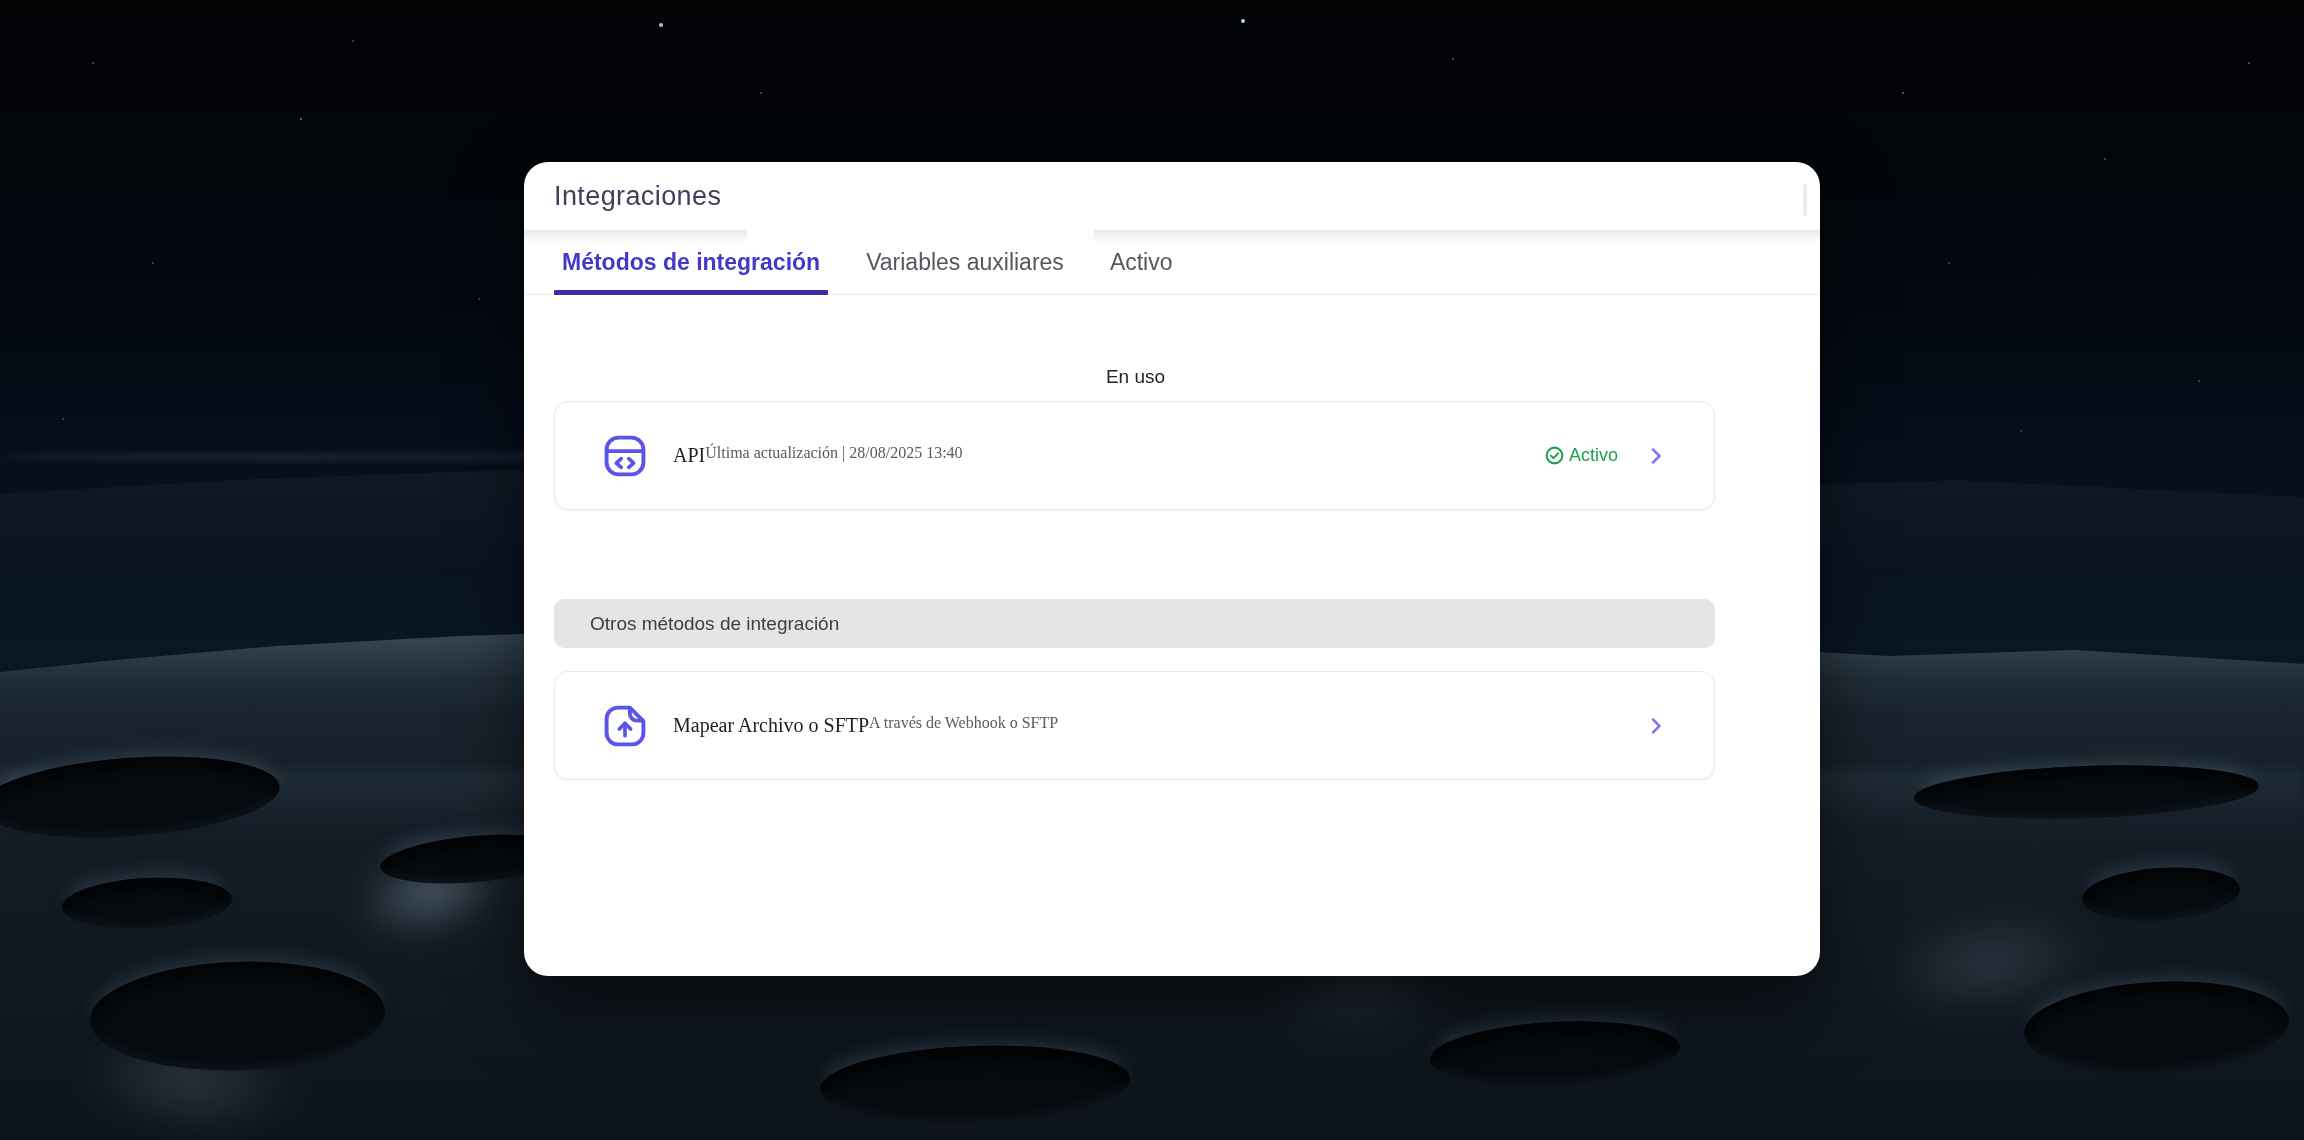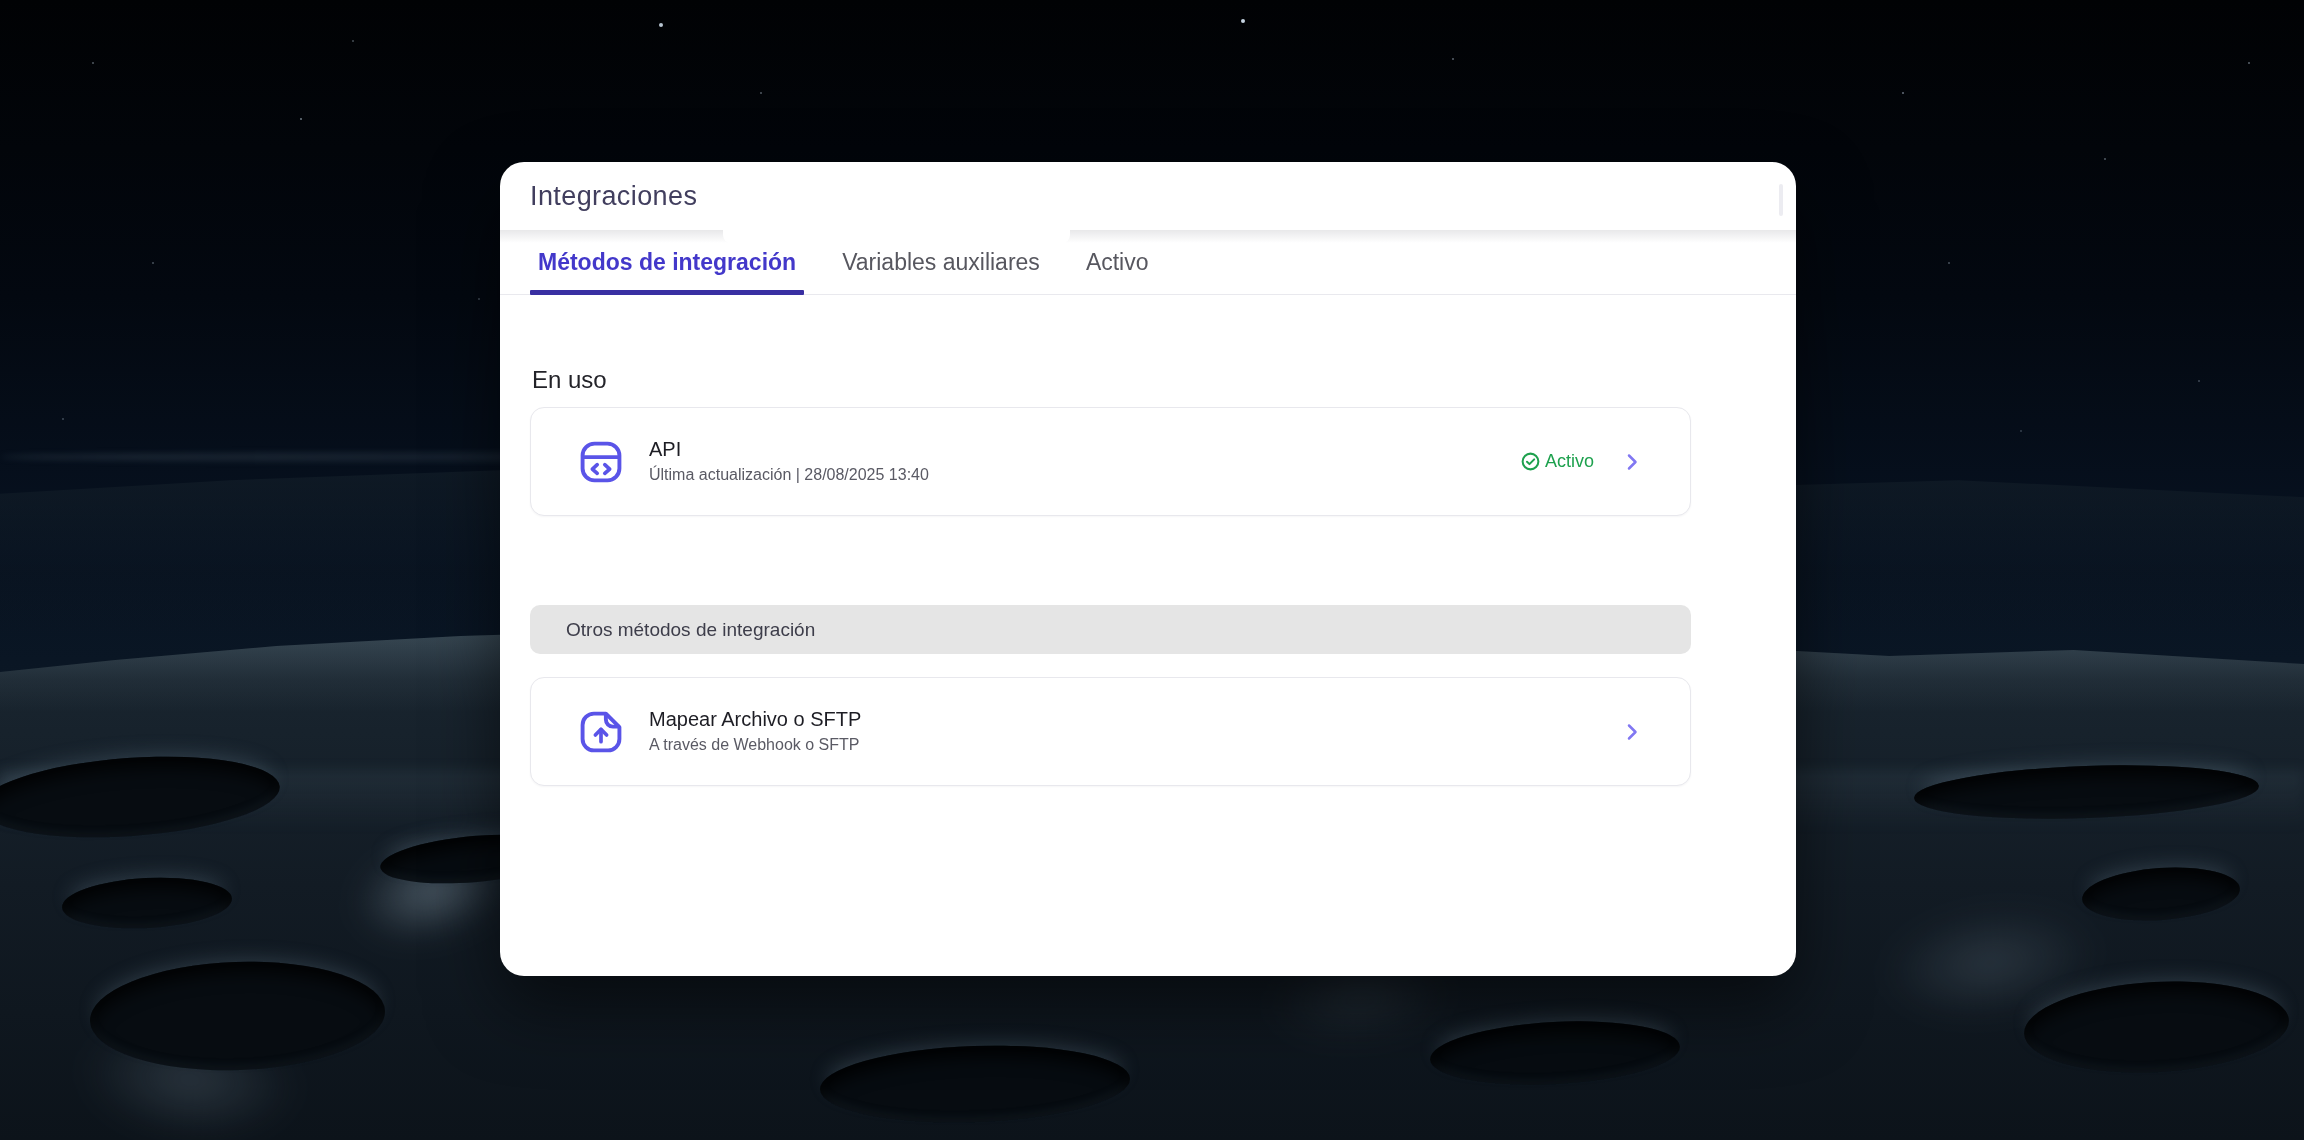--- a/index.html
+++ b/index.html
@@ -57,44 +57,44 @@
   .c2{left:62px;top:878px;width:170px;height:50px;transform:rotate(-3deg);}
   .c3{left:90px;top:962px;width:295px;height:108px;transform:rotate(-2deg);}
   .c4{left:1914px;top:766px;width:345px;height:52px;transform:rotate(-2deg);}
   .c5{left:2024px;top:982px;width:265px;height:90px;transform:rotate(-3deg);}
   .c6{left:2082px;top:868px;width:158px;height:52px;transform:rotate(-4deg);}
   .c7{left:820px;top:1046px;width:310px;height:76px;transform:rotate(-2deg);}
   .c8{left:1430px;top:1022px;width:250px;height:62px;transform:rotate(-3deg);}
   .c9{left:380px;top:836px;width:190px;height:46px;transform:rotate(-5deg);}
 
   
-  .modal{position:absolute;left:500px;top:162px;width:1296px;height:814px;
+  .modal{position:absolute;left:524px;top:162px;width:1296px;height:814px;
     background:#fff;border-radius:24px;box-shadow:0 30px 70px rgba(0,0,0,.55);}
   .modal-header{position:relative;height:68px;display:flex;align-items:center;padding:0 30px;}
   .modal-title{font-size:27px;font-weight:500;color:#413e5e;letter-spacing:.4px;}
   .header-shadow{position:absolute;left:0;right:0;top:68px;height:13px;
     background:linear-gradient(180deg,rgba(30,30,48,.10),rgba(30,30,48,0));pointer-events:none;}
   .shadow-gap{position:absolute;left:223px;top:0;width:347px;height:13px;background:#fff;
     border-bottom-left-radius:8px;border-bottom-right-radius:8px;}
   .scroll-thumb{position:absolute;right:13px;top:22px;width:4px;height:32px;background:#ececf1;border-radius:2px;}
 
   .tabbar{display:flex;gap:30px;height:65px;padding:0 30px;border-bottom:1px solid #e9e9ee;box-sizing:border-box;}
   .tab{display:flex;align-items:center;padding:0 8px;font-size:23px;color:#57575f;font-weight:500;
     position:relative;cursor:pointer;white-space:nowrap;}
   .tab.active{color:#4338ca;font-weight:700;}
   .tab.active::after{content:'';position:absolute;left:0;right:0;bottom:-1px;height:5px;
     background:#392fa2;border-radius:1px;}
 
   .content{padding:71px 105px 0 30px;}
-  .section-label{font-size:24px;color:#232329;font-weight:500;margin:0 0 13px 2px;}
+  .section-label{font-size:19px;color:#232329;font-weight:500;margin:0 0 13px 2px;text-align:center;}
   .card{display:flex;align-items:center;height:109px;background:#fff;border:1px solid #e8e8ed;
     border-radius:14px;box-sizing:border-box;padding:0 46px 0 44px;box-shadow:0 1px 2px rgba(16,24,40,.04);cursor:pointer;}
   .card + .card{margin-top:23px;}
   .card-icon{width:52px;height:52px;flex:0 0 52px;margin-right:22px;}
-  .card-texts{display:flex;flex-direction:column;gap:5px;flex:1;min-width:0;}
+  .card-texts{display:flex;flex-direction:row;flex:1;min-width:0;font-family:Liberation Serif, serif;}
   .card-title{font-size:20px;color:#1d1d24;font-weight:500;line-height:1.15;}
   .card-subtitle{font-size:16px;color:#5a5a64;font-weight:400;line-height:1.15;}
   .card-right{display:flex;align-items:center;gap:26px;}
   .status{display:flex;align-items:center;gap:4px;font-size:18px;font-weight:400;color:#1ea14e;}
   .chev{width:24px;height:24px;display:flex;align-items:center;justify-content:center;}
 
   .divider-bar{height:49px;margin-top:89px;background:#e5e5e5;border-radius:10px;
     display:flex;align-items:center;padding:0 36px;box-sizing:border-box;}
   .divider-bar .bar-label{font-size:19px;color:#3d3d4a;font-weight:400;}
   .gap-after-bar{height:23px;}

